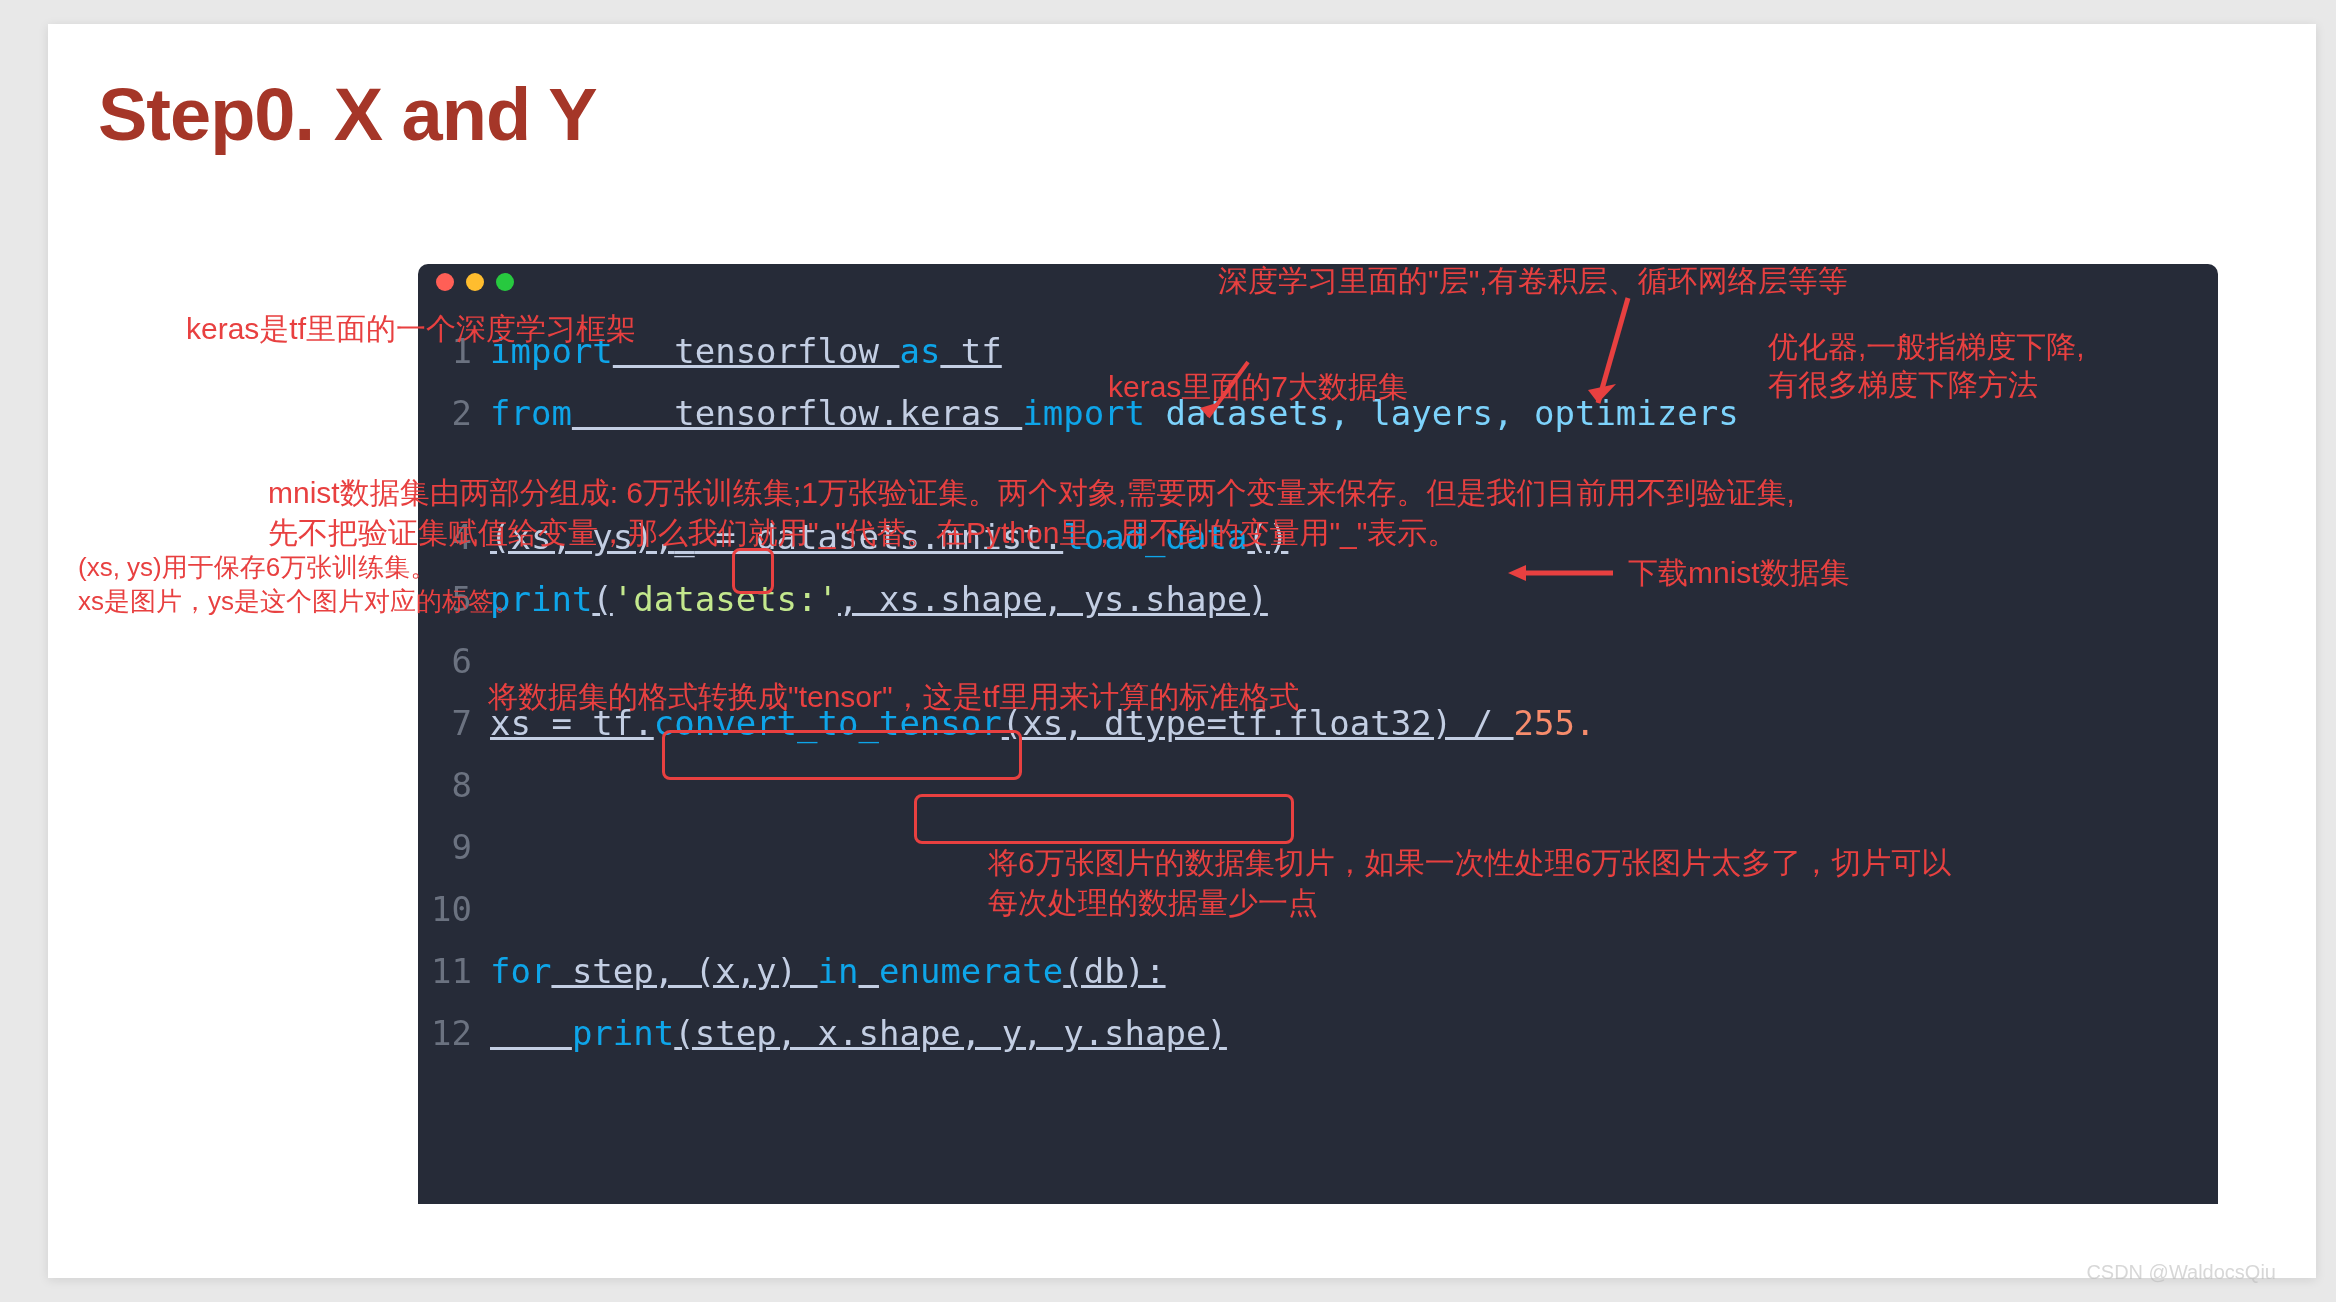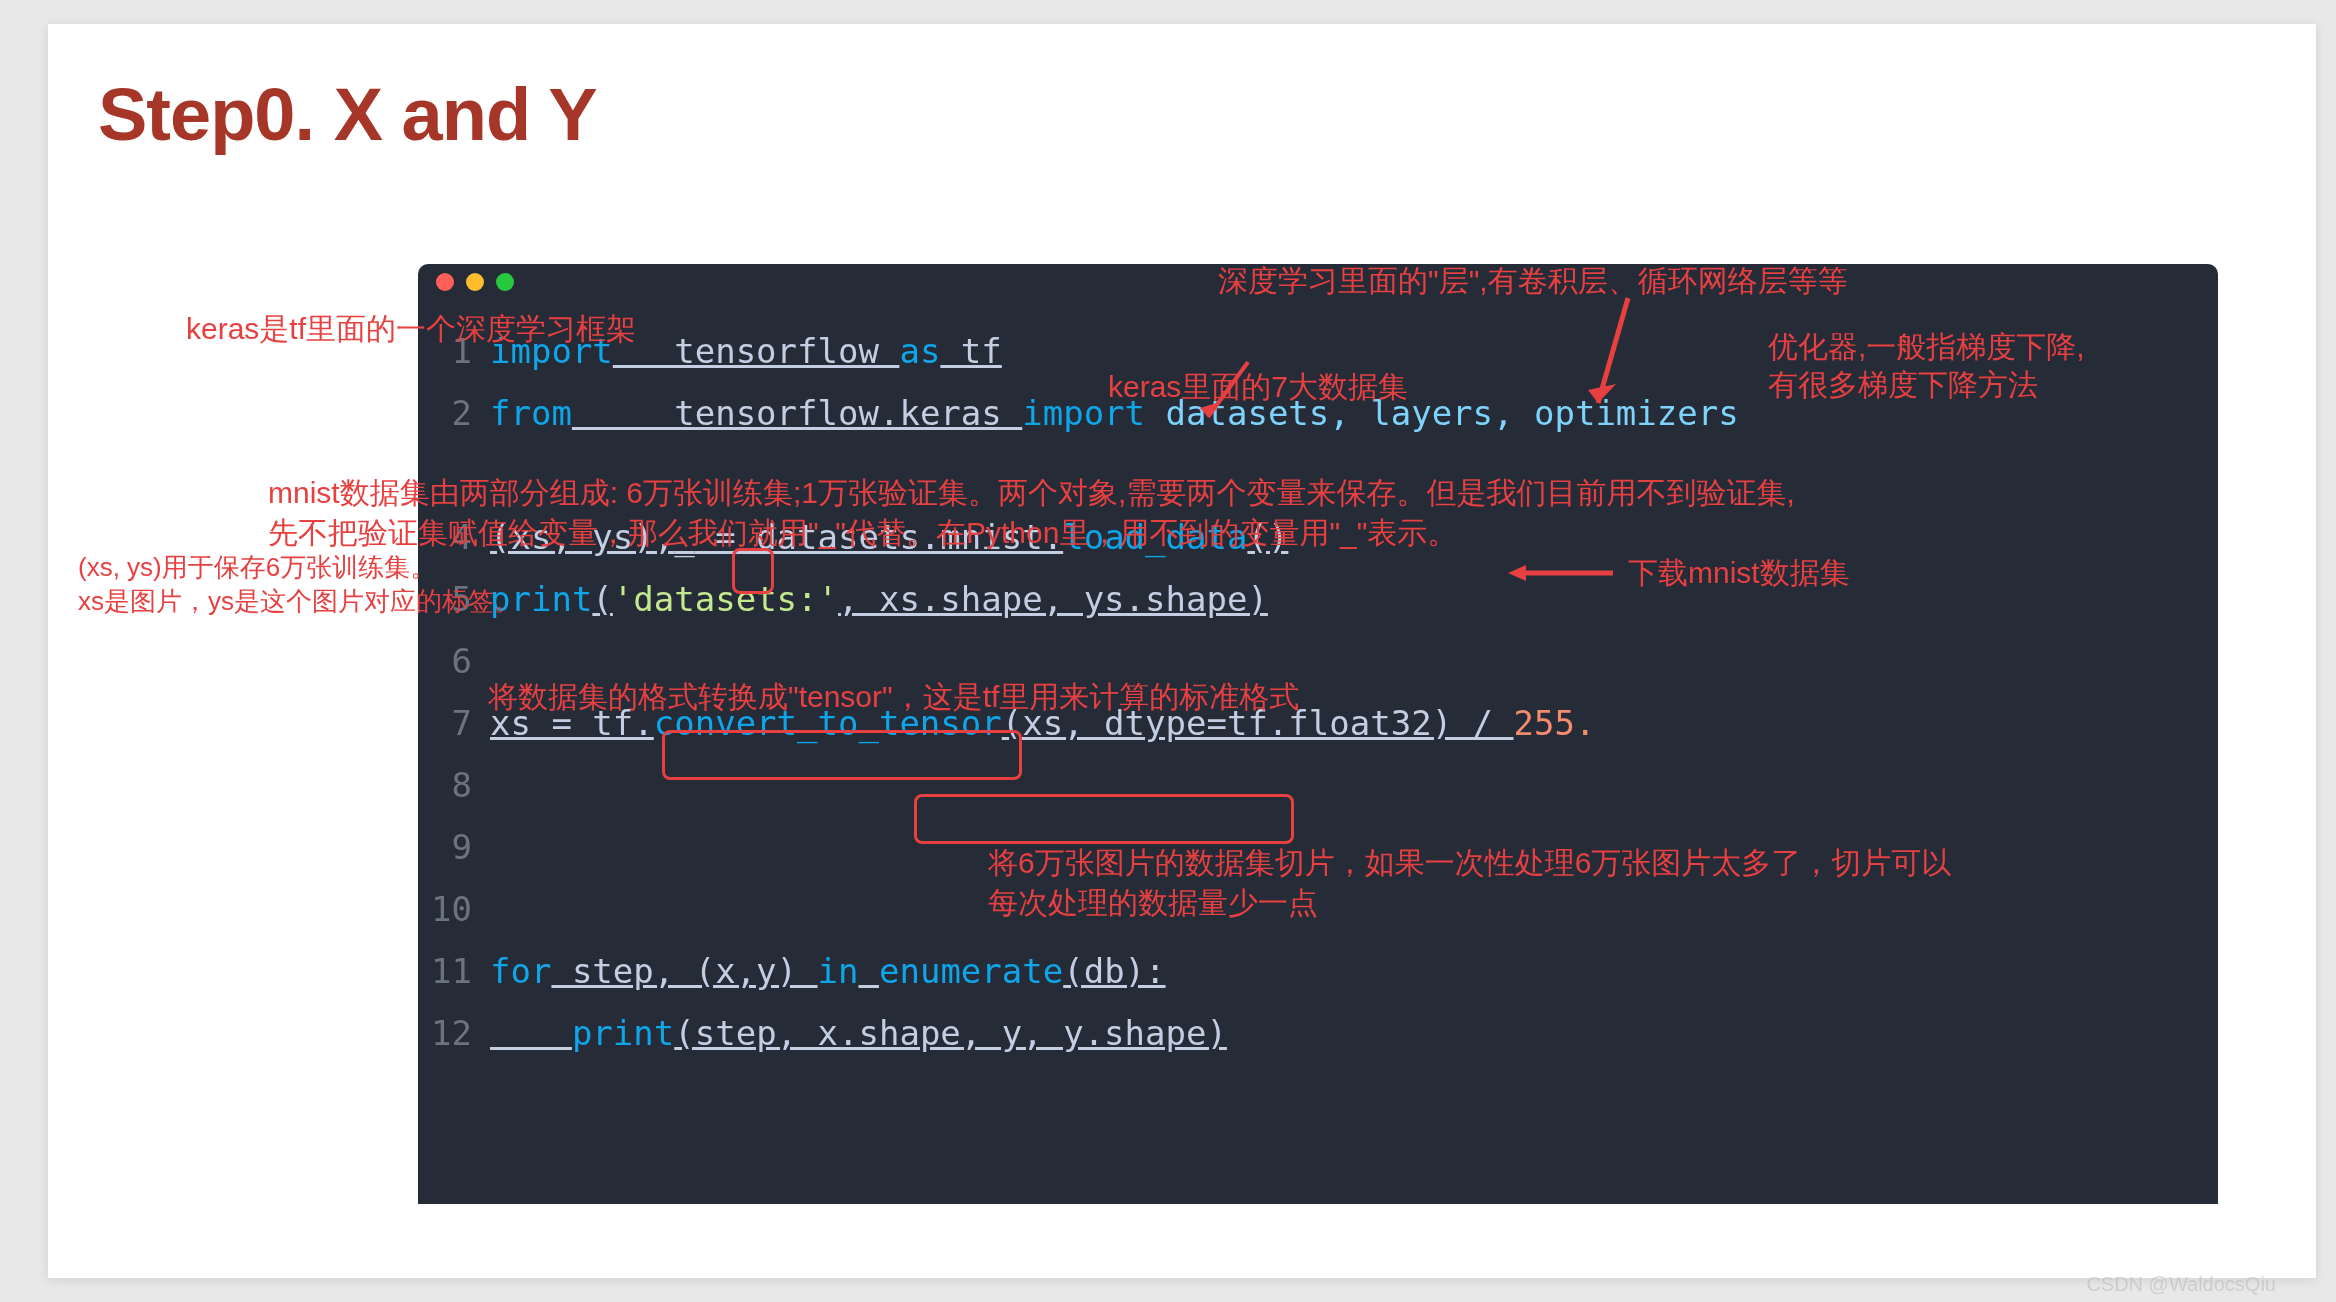--- a/index.html
+++ b/index.html
@@ -90,21 +90,21 @@
   .boxed {
     position: absolute;
     border: 3px solid #e84040;
     border-radius: 8px;
     background: transparent;
   }
   .arrow-svg { position: absolute; overflow: visible; }
   .watermark {
     position: absolute;
     right: 60px;
-    bottom: 6px;
+    bottom: 18px;
     font-size: 20px;
     color: #bdbdbd;
     opacity: 0.6;
   }
 </style>
 </head>
 <body>
 
 <div class="slide">
   <div class="heading">Step0. X and Y</div>

